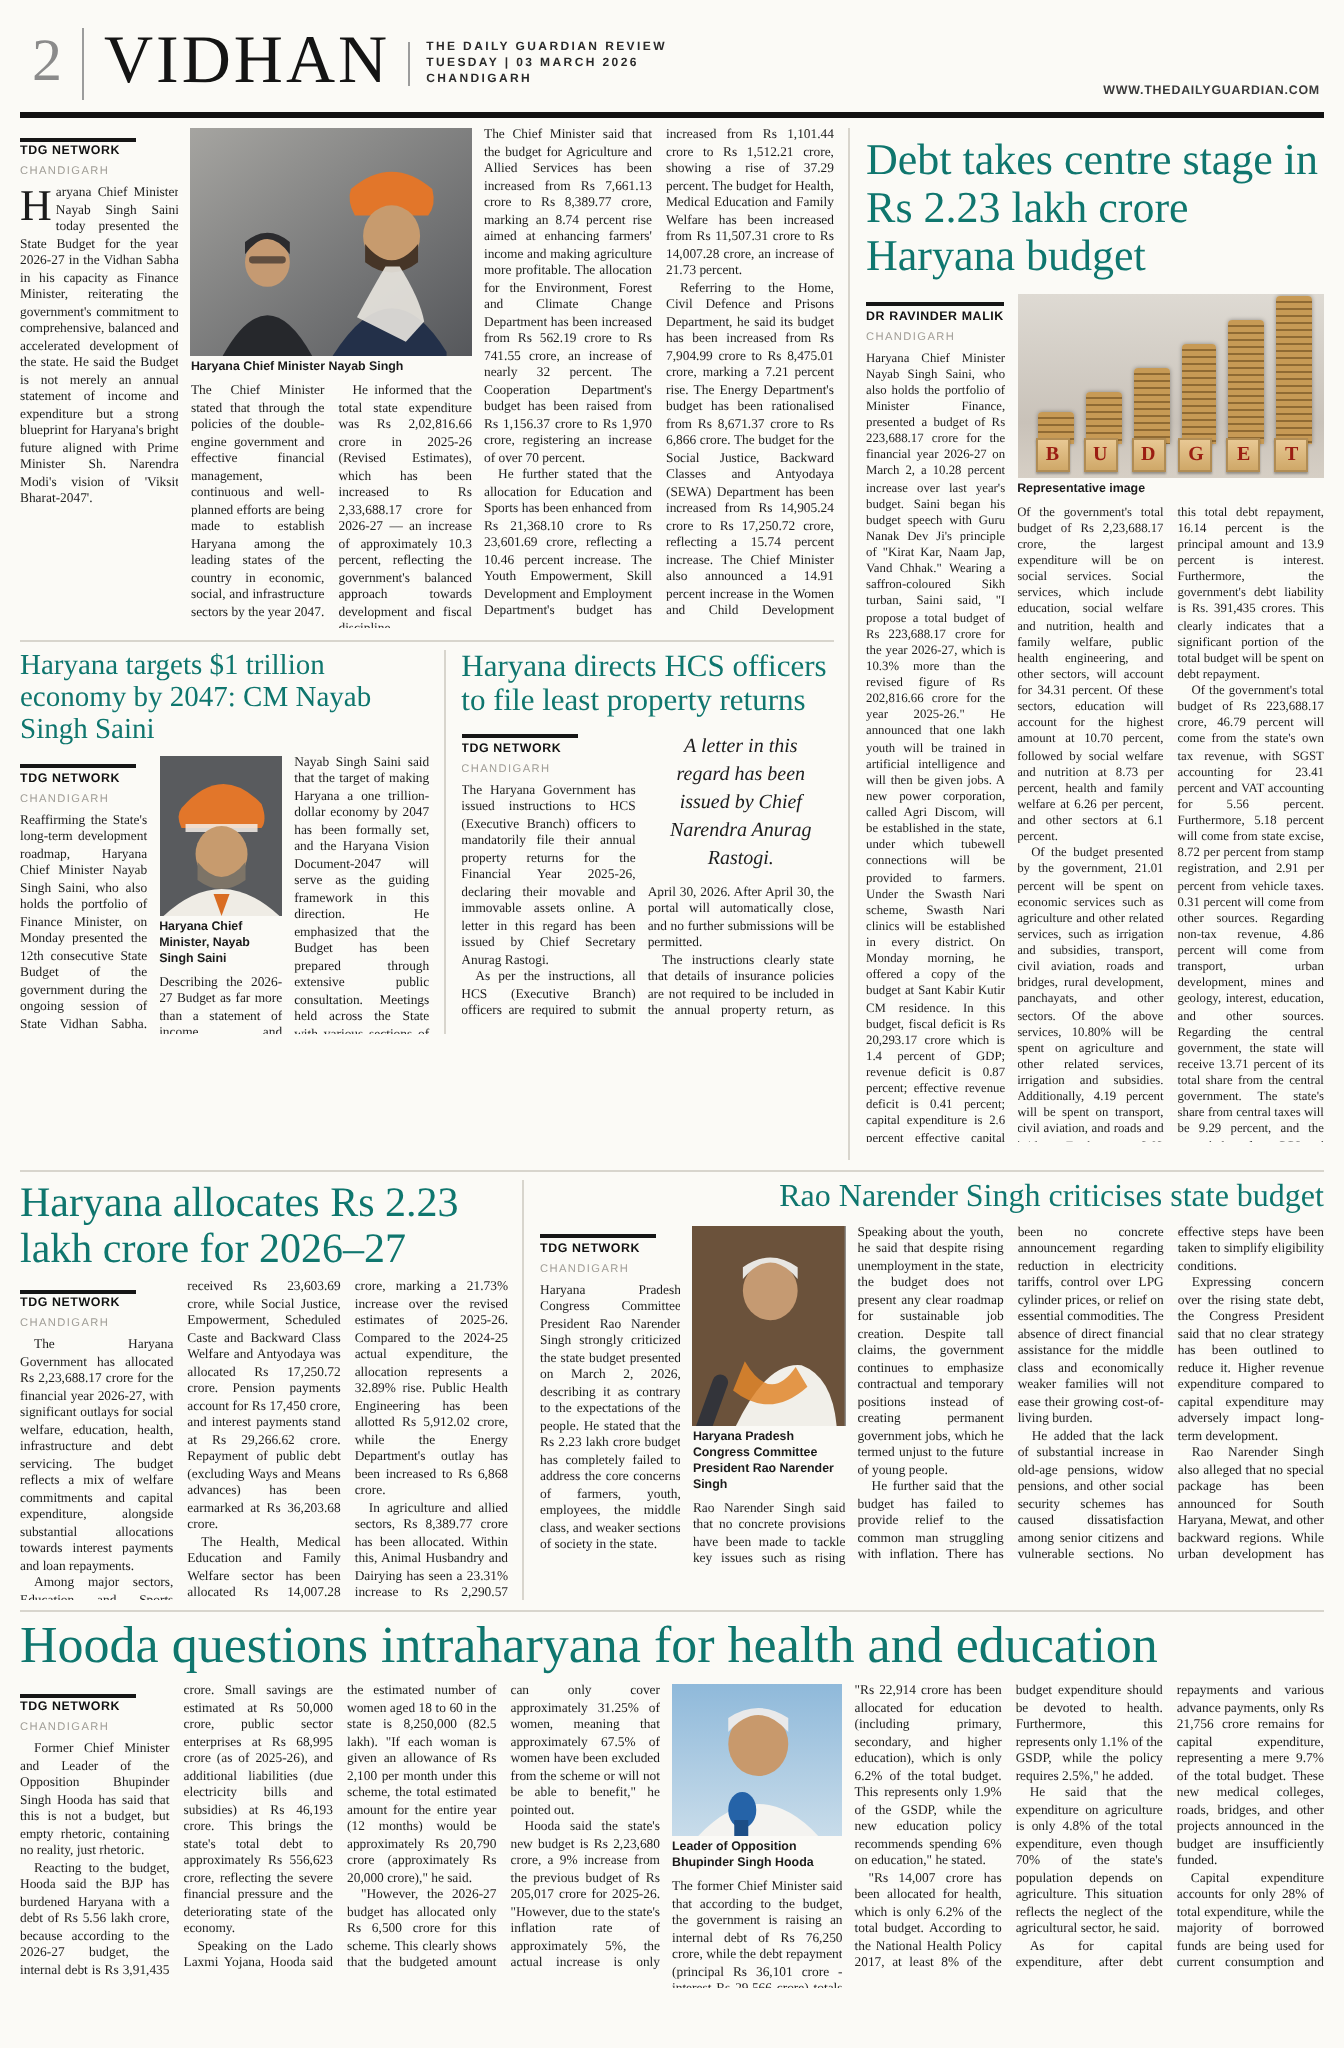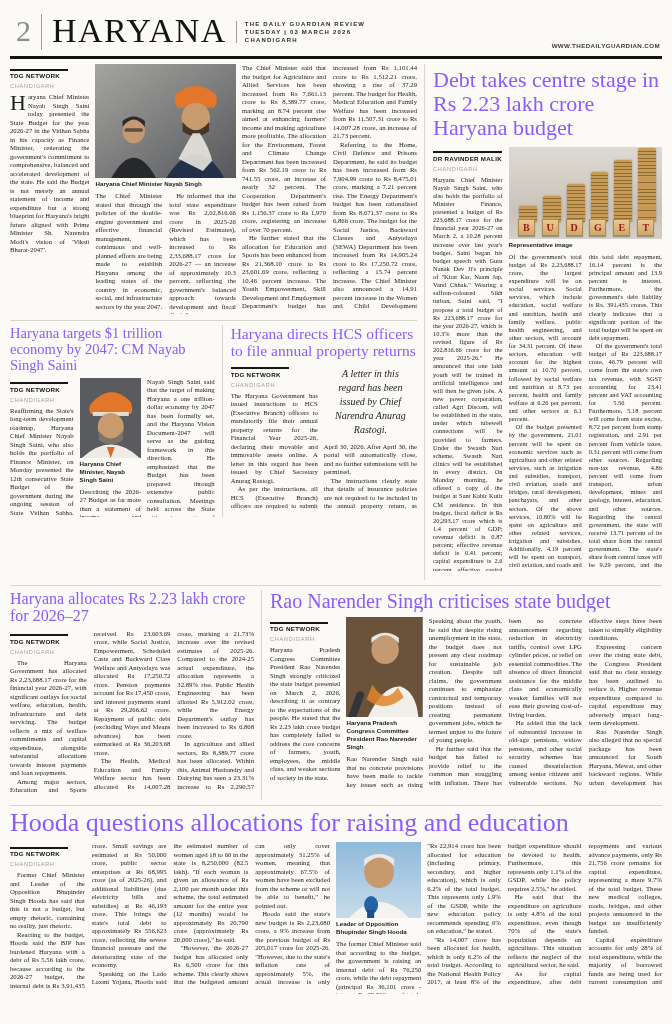--- a/index.html
+++ b/index.html
@@ -19,21 +19,21 @@
           border-top:2px solid #161616;padding-top:1.5px;min-width:58px;}
   .dateline{font:400 5.6px "Liberation Sans",sans-serif;color:#a09d96;letter-spacing:.7px;margin:1px 0 4px;}
   .copy p{margin:0;text-indent:7px;font-size:6.7px;line-height:1.27;text-align:justify;}
   .copy p:first-child{text-indent:0;}
   .copy{overflow:hidden;}
   .cols2{column-count:2;column-gap:7px;}
   .cols3{column-count:3;column-gap:7px;}
   .cols4{column-count:4;column-gap:7px;}
   .caption{font:700 6.2px/1.3 "Liberation Sans",sans-serif;color:#1b1b1b;margin:2px 0 4px;}
   .dropcap p:first-child::first-letter{float:left;font-size:22px;line-height:17px;padding:1px 2px 0 0;}
-  .serif-head{font-family:"Liberation Serif",serif;font-weight:400;color:#8b5cf6;margin:0;}
+  .serif-head{font-family:"Liberation Serif",serif;font-weight:400;color:#0f766e;margin:0;}
   .photo{width:100%;overflow:hidden;position:relative;background:#8f8f8d;}
   .photo svg{display:block;width:100%;height:100%;}
   
   .region-top{display:flex;margin-top:5px;height:516px;overflow:hidden;}
   .left-col{width:63.5%;padding-right:7px;box-sizing:border-box;}
   .art-debt{width:36.5%;border-left:1px solid #d8d5cd;padding-left:8px;box-sizing:border-box;overflow:hidden;}
   .main-head{font:700 15.2px/1.06 "Liberation Sans",sans-serif;letter-spacing:-0.3px;color:#0e0e0e;
              transform:scaleY(1.62);transform-origin:top left;margin:6px 0 0;width:100%;}
   .main-head-wrap{height:60px;overflow:visible;}
   .art-main .art-body{height:250px;overflow:hidden;display:flex;}
@@ -67,22 +67,22 @@
   .coins i{width:13%;max-width:18px;background:repeating-linear-gradient(180deg,#c79a55 0 2.5px,#8f6a33 2.5px 3.5px);
            border-radius:2px 2px 0 0;box-shadow:0 0 2px rgba(0,0,0,.35);}
   .blocks{position:absolute;left:6%;right:5%;bottom:3px;display:flex;justify-content:space-between;}
   .budget-block{width:15px;height:15px;background:linear-gradient(#e8c894,#cfa868);color:#9b1d12;
                 font:700 10px/15px "Liberation Serif",serif;text-align:center;border:1px solid #b08c54;
                 box-shadow:0 1px 1px rgba(0,0,0,.3);}
   
   .region-mid{display:flex;border-top:1px solid #d8d5cd;margin-top:5px;padding-top:4px;height:210px;overflow:hidden;}
   .art-alloc{width:38.5%;padding-right:7px;box-sizing:border-box;}
   .art-rao{width:61.5%;border-left:1px solid #d8d5cd;padding-left:8px;box-sizing:border-box;}
-  .alloc-head{font-size:16px;line-height:1.08;margin-bottom:5px;}
-  .rao-head{font-size:20px;line-height:1.1;margin-bottom:5px;white-space:nowrap;overflow:hidden;}
+  .alloc-head{font-size:21px;line-height:1.08;margin-bottom:5px;}
+  .rao-head{font-size:16px;line-height:1.1;margin-bottom:5px;white-space:nowrap;overflow:hidden;text-align:right;}
   .alloc-body{height:168px;}
   .rao-body{display:flex;height:172px;overflow:hidden;}
   .rcol1{width:19.5%;padding-right:6px;box-sizing:border-box;}
   .rcol2{width:21%;padding-right:6px;box-sizing:border-box;}
   .rrest{width:59.5%;}
   .rao-photo{height:100px;}
   
   .art-hooda{border-top:1px solid #d8d5cd;margin-top:5px;padding-top:3px;}
   .hooda-head{font-size:26px;line-height:1.08;margin-bottom:5px;white-space:nowrap;overflow:hidden;}
   .hooda-body{display:flex;height:152px;overflow:hidden;}
@@ -92,21 +92,21 @@
   .hooda-photo{height:76px;}
 </style>
 </head>
 <body>
 
 <div class="page">
 
   <header class="masthead">
     <div class="mast-left">
       <div class="page-num">2</div>
-      <div class="section-name">HARYANA</div>
+      <div class="section-name">VIDHAN</div>
       <div class="mast-info">
         <div>THE DAILY GUARDIAN REVIEW</div>
         <div>TUESDAY | 03 MARCH 2026</div>
         <div>CHANDIGARH</div>
       </div>
     </div>
     <div class="mast-site">WWW.THEDAILYGUARDIAN.COM</div>
   </header>
   <div class="thick-rule"></div>
 
@@ -185,21 +185,21 @@
                   <p>Describing the 2026-27 Budget as far more than a statement of income and expenditure, Sh. Nayab Singh Saini said it is a comprehensive vision document aimed at building a "Viksit Haryana" in alignment with the national vision of Viksit Bharat. He said that under the leadership of Prime Minister, Sh. Narendra Modi India is rapidly emerging as one of the world's leading economies, and Haryana, inspired by the same resolve and momentum, is moving ahead to scale new heights of development.</p>
                 </div>
             </div>
             <div class="tcol3 copy">
                 <p>Nayab Singh Saini said that the target of making Haryana a one trillion-dollar economy by 2047 has been formally set, and the Haryana Vision Document-2047 will serve as the guiding framework in this direction. He emphasized that the Budget has been prepared through extensive public consultation. Meetings held across the State with various sections of society yielded 2,199 suggestions, while nearly 12,400 suggestions were received through an AI chatbot. Of these, approximately 5,000 suggestions have been incorporated into the budget proposals. He asserted that this is truly a Budget shaped by the people of Haryana.</p>
               </div>
           </div>
         </section>
 
         <section class="art-hcs">
-          <h2 class="serif-head hcs-head">Haryana directs HCS officers to file annual property returns</h2>
+          <h2 class="serif-head hcs-head">Haryana directs HCS officers to file least property returns</h2>
           <div class="hbody2">
             <div class="hcol1">
               <div class="byline">TDG NETWORK</div>
               <div class="dateline">CHANDIGARH</div>
               <div class="copy">
                   <p>The Haryana Government has issued instructions to HCS (Executive Branch) officers to mandatorily file their annual property returns for the Financial Year 2025-26, declaring their movable and immovable assets online. A letter in this regard has been issued by Chief Secretary Anurag Rastogi.</p>
                   <p>As per the instructions, all HCS (Executive Branch) officers are required to submit details of their existing movable and immovable properties owned as of March 31, 2026, by April 30, 2026, through the online portal intraharyana.gov.in.</p>
                 </div>
             </div>
             <div class="hcol2">
@@ -295,21 +295,21 @@
             <p>He further said that the budget has failed to provide relief to the common man struggling with inflation. There has been no concrete announcement regarding reduction in electricity tariffs, control over LPG cylinder prices, or relief on essential commodities. The absence of direct financial assistance for the middle class and economically weaker families will not ease their growing cost-of-living burden.</p>
             <p>He added that the lack of substantial increase in old-age pensions, widow pensions, and other social security schemes has caused dissatisfaction among senior citizens and vulnerable sections. No effective steps have been taken to simplify eligibility conditions.</p>
             <p>Expressing concern over the rising state debt, the Congress President said that no clear strategy has been outlined to reduce it. Higher revenue expenditure compared to capital expenditure may adversely impact long-term development.</p>
             <p>Rao Narender Singh also alleged that no special package has been announced for South Haryana, Mewat, and other backward regions. While urban development has received greater attention, rural infrastructure has been neglected.</p>
           </div>
       </div>
     </section>
   </div>
 
   <section class="art-hooda">
-    <h2 class="serif-head hooda-head">Hooda questions allocations for raising and education</h2>
+    <h2 class="serif-head hooda-head">Hooda questions intraharyana for health and education</h2>
     <div class="hooda-body">
       <div class="hdleft copy cols4">
         <div class="byline">TDG NETWORK</div>
         <div class="dateline">CHANDIGARH</div>
       <p>Former Chief Minister and Leader of the Opposition Bhupinder Singh Hooda has said that this is not a budget, but empty rhetoric, containing no reality, just rhetoric.</p><p>Reacting to the budget, Hooda said the BJP has burdened Haryana with a debt of Rs 5.56 lakh crore, because according to the 2026-27 budget, the internal debt is Rs 3,91,435 crore. Small savings are estimated at Rs 50,000 crore, public sector enterprises at Rs 68,995 crore (as of 2025-26), and additional liabilities (due electricity bills and subsidies) at Rs 46,193 crore. This brings the state's total debt to approximately Rs 556,623 crore, reflecting the severe financial pressure and the deteriorating state of the economy.</p><p>Speaking on the Lado Laxmi Yojana, Hooda said the estimated number of women aged 18 to 60 in the state is 8,250,000 (82.5 lakh). "If each woman is given an allowance of Rs 2,100 per month under this scheme, the total estimated amount for the entire year (12 months) would be approximately Rs 20,790 crore (approximately Rs 20,000 crore)," he said.</p><p>"However, the 2026-27 budget has allocated only Rs 6,500 crore for this scheme. This clearly shows that the budgeted amount can only cover approximately 31.25% of women, meaning that approximately 67.5% of women have been excluded from the scheme or will not be able to benefit," he pointed out.</p><p>Hooda said the state's new budget is Rs 2,23,680 crore, a 9% increase from the previous budget of Rs 205,017 crore for 2025-26. "However, due to the state's inflation rate of approximately 5%, the actual increase is only around 4%. This means that the claim of a 10% increase is completely misleading," he said.</p></div>
       <div class="hdphoto">
         <div class="photo hooda-photo">
           <svg viewBox="0 0 95 76" preserveAspectRatio="xMidYMid slice">
             <defs>
                 <linearGradient id="gsky" x1="0" y1="0" x2="0" y2="1">

